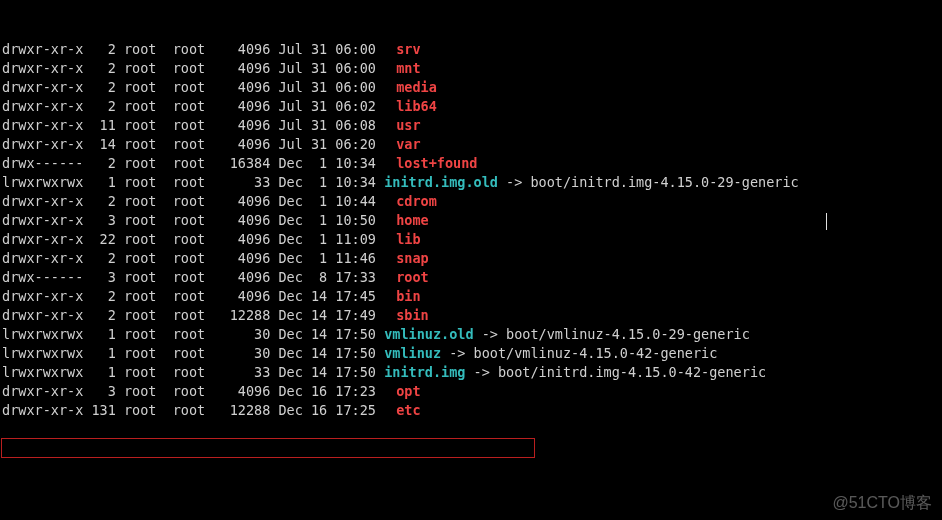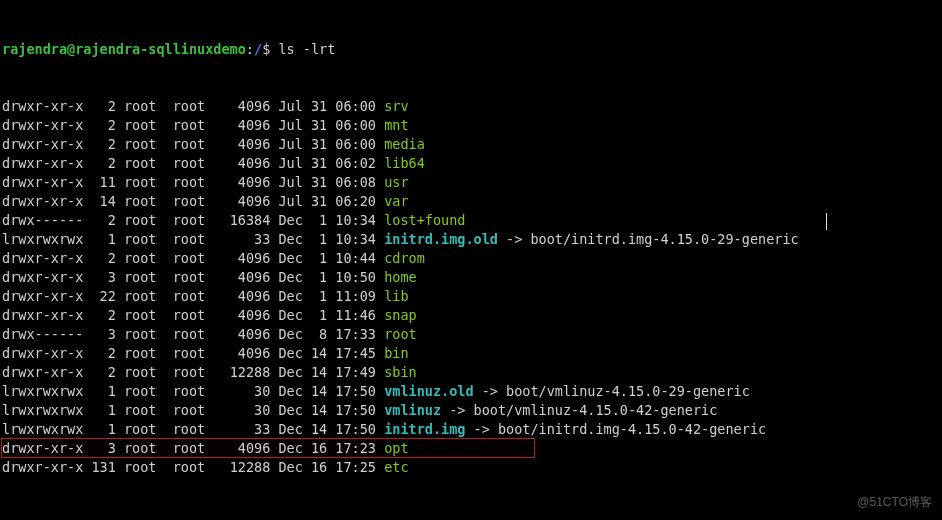--- a/index.html
+++ b/index.html
@@ -14,52 +14,51 @@
     overflow: hidden;
     position: relative;
   }
   .terminal {
     padding: 2px 2px;
     white-space: pre;
     color: #d0d0d0;
   }
   .line { display: block; }
   .cyan  { color: #34bcbc; font-weight: bold; }
-  .blue  { color: #84cc16; font-weight: normal; }
+  .blue  { color: #ef4444; font-weight: bold; margin-left: 12px; }
   .white { color: #d8d8d8; }
   .dim   { color: #d0d0d0; }
   .prompt-host { color: #3fbf3f; font-weight: bold; }
   .prompt-path { color: #4a7cdc; font-weight: bold; }
   .prompt-dollar { color: #d0d0d0; }
   .redbox {
     border: 1px solid #ba1f1f;
     position: absolute;
     pointer-events: none;
   }
   .watermark {
     position: absolute;
     right: 10px;
     bottom: 8px;
     color: rgba(255,255,255,0.35);
     font-family: sans-serif;
-    font-size: 12px;
+    font-size: 16px;
     font-weight: 300;
   }
   .cursor-caret {
     position: absolute;
     width: 1px;
     height: 17px;
     background: #e0e0e0;
   }
 </style>
 </head>
 <body>
 
 <div class="terminal">
-  <span class="line"><span class="prompt-host">rajendra@rajendra-sqllinuxdemo</span><span class="white">:</span><span class="prompt-path">/</span><span class="prompt-dollar">$</span><span class="dim"> </span><span class="dim">ls -lrt</span></span>
   <div id="rows-container"><span class="line"><span class="dim">drwxr-xr-x</span><span class="dim"> </span><span class="dim">  2</span><span class="dim"> </span><span class="dim">root </span><span class="dim"> </span><span class="dim">root </span><span class="dim"> </span><span class="dim">  4096</span><span class="dim"> </span><span class="dim">Jul 31 06:00</span><span class="dim"> </span><span class="blue">srv</span></span><span class="line"><span class="dim">drwxr-xr-x</span><span class="dim"> </span><span class="dim">  2</span><span class="dim"> </span><span class="dim">root </span><span class="dim"> </span><span class="dim">root </span><span class="dim"> </span><span class="dim">  4096</span><span class="dim"> </span><span class="dim">Jul 31 06:00</span><span class="dim"> </span><span class="blue">mnt</span></span><span class="line"><span class="dim">drwxr-xr-x</span><span class="dim"> </span><span class="dim">  2</span><span class="dim"> </span><span class="dim">root </span><span class="dim"> </span><span class="dim">root </span><span class="dim"> </span><span class="dim">  4096</span><span class="dim"> </span><span class="dim">Jul 31 06:00</span><span class="dim"> </span><span class="blue">media</span></span><span class="line"><span class="dim">drwxr-xr-x</span><span class="dim"> </span><span class="dim">  2</span><span class="dim"> </span><span class="dim">root </span><span class="dim"> </span><span class="dim">root </span><span class="dim"> </span><span class="dim">  4096</span><span class="dim"> </span><span class="dim">Jul 31 06:02</span><span class="dim"> </span><span class="blue">lib64</span></span><span class="line"><span class="dim">drwxr-xr-x</span><span class="dim"> </span><span class="dim"> 11</span><span class="dim"> </span><span class="dim">root </span><span class="dim"> </span><span class="dim">root </span><span class="dim"> </span><span class="dim">  4096</span><span class="dim"> </span><span class="dim">Jul 31 06:08</span><span class="dim"> </span><span class="blue">usr</span></span><span class="line"><span class="dim">drwxr-xr-x</span><span class="dim"> </span><span class="dim"> 14</span><span class="dim"> </span><span class="dim">root </span><span class="dim"> </span><span class="dim">root </span><span class="dim"> </span><span class="dim">  4096</span><span class="dim"> </span><span class="dim">Jul 31 06:20</span><span class="dim"> </span><span class="blue">var</span></span><span class="line"><span class="dim">drwx------</span><span class="dim"> </span><span class="dim">  2</span><span class="dim"> </span><span class="dim">root </span><span class="dim"> </span><span class="dim">root </span><span class="dim"> </span><span class="dim"> 16384</span><span class="dim"> </span><span class="dim">Dec  1 10:34</span><span class="dim"> </span><span class="blue">lost+found</span></span><span class="line"><span class="dim">lrwxrwxrwx</span><span class="dim"> </span><span class="dim">  1</span><span class="dim"> </span><span class="dim">root </span><span class="dim"> </span><span class="dim">root </span><span class="dim"> </span><span class="dim">    33</span><span class="dim"> </span><span class="dim">Dec  1 10:34</span><span class="dim"> </span><span class="cyan">initrd.img.old</span><span class="dim"> -&gt; boot/initrd.img-4.15.0-29-generic</span></span><span class="line"><span class="dim">drwxr-xr-x</span><span class="dim"> </span><span class="dim">  2</span><span class="dim"> </span><span class="dim">root </span><span class="dim"> </span><span class="dim">root </span><span class="dim"> </span><span class="dim">  4096</span><span class="dim"> </span><span class="dim">Dec  1 10:44</span><span class="dim"> </span><span class="blue">cdrom</span></span><span class="line"><span class="dim">drwxr-xr-x</span><span class="dim"> </span><span class="dim">  3</span><span class="dim"> </span><span class="dim">root </span><span class="dim"> </span><span class="dim">root </span><span class="dim"> </span><span class="dim">  4096</span><span class="dim"> </span><span class="dim">Dec  1 10:50</span><span class="dim"> </span><span class="blue">home</span></span><span class="line"><span class="dim">drwxr-xr-x</span><span class="dim"> </span><span class="dim"> 22</span><span class="dim"> </span><span class="dim">root </span><span class="dim"> </span><span class="dim">root </span><span class="dim"> </span><span class="dim">  4096</span><span class="dim"> </span><span class="dim">Dec  1 11:09</span><span class="dim"> </span><span class="blue">lib</span></span><span class="line"><span class="dim">drwxr-xr-x</span><span class="dim"> </span><span class="dim">  2</span><span class="dim"> </span><span class="dim">root </span><span class="dim"> </span><span class="dim">root </span><span class="dim"> </span><span class="dim">  4096</span><span class="dim"> </span><span class="dim">Dec  1 11:46</span><span class="dim"> </span><span class="blue">snap</span></span><span class="line"><span class="dim">drwx------</span><span class="dim"> </span><span class="dim">  3</span><span class="dim"> </span><span class="dim">root </span><span class="dim"> </span><span class="dim">root </span><span class="dim"> </span><span class="dim">  4096</span><span class="dim"> </span><span class="dim">Dec  8 17:33</span><span class="dim"> </span><span class="blue">root</span></span><span class="line"><span class="dim">drwxr-xr-x</span><span class="dim"> </span><span class="dim">  2</span><span class="dim"> </span><span class="dim">root </span><span class="dim"> </span><span class="dim">root </span><span class="dim"> </span><span class="dim">  4096</span><span class="dim"> </span><span class="dim">Dec 14 17:45</span><span class="dim"> </span><span class="blue">bin</span></span><span class="line"><span class="dim">drwxr-xr-x</span><span class="dim"> </span><span class="dim">  2</span><span class="dim"> </span><span class="dim">root </span><span class="dim"> </span><span class="dim">root </span><span class="dim"> </span><span class="dim"> 12288</span><span class="dim"> </span><span class="dim">Dec 14 17:49</span><span class="dim"> </span><span class="blue">sbin</span></span><span class="line"><span class="dim">lrwxrwxrwx</span><span class="dim"> </span><span class="dim">  1</span><span class="dim"> </span><span class="dim">root </span><span class="dim"> </span><span class="dim">root </span><span class="dim"> </span><span class="dim">    30</span><span class="dim"> </span><span class="dim">Dec 14 17:50</span><span class="dim"> </span><span class="cyan">vmlinuz.old</span><span class="dim"> -&gt; boot/vmlinuz-4.15.0-29-generic</span></span><span class="line"><span class="dim">lrwxrwxrwx</span><span class="dim"> </span><span class="dim">  1</span><span class="dim"> </span><span class="dim">root </span><span class="dim"> </span><span class="dim">root </span><span class="dim"> </span><span class="dim">    30</span><span class="dim"> </span><span class="dim">Dec 14 17:50</span><span class="dim"> </span><span class="cyan">vmlinuz</span><span class="dim"> -&gt; boot/vmlinuz-4.15.0-42-generic</span></span><span class="line"><span class="dim">lrwxrwxrwx</span><span class="dim"> </span><span class="dim">  1</span><span class="dim"> </span><span class="dim">root </span><span class="dim"> </span><span class="dim">root </span><span class="dim"> </span><span class="dim">    33</span><span class="dim"> </span><span class="dim">Dec 14 17:50</span><span class="dim"> </span><span class="cyan">initrd.img</span><span class="dim"> -&gt; boot/initrd.img-4.15.0-42-generic</span></span><span class="line"><span class="dim">drwxr-xr-x</span><span class="dim"> </span><span class="dim">  3</span><span class="dim"> </span><span class="dim">root </span><span class="dim"> </span><span class="dim">root </span><span class="dim"> </span><span class="dim">  4096</span><span class="dim"> </span><span class="dim">Dec 16 17:23</span><span class="dim"> </span><span class="blue">opt</span></span><span class="line"><span class="dim">drwxr-xr-x</span><span class="dim"> </span><span class="dim">131</span><span class="dim"> </span><span class="dim">root </span><span class="dim"> </span><span class="dim">root </span><span class="dim"> </span><span class="dim"> 12288</span><span class="dim"> </span><span class="dim">Dec 16 17:25</span><span class="dim"> </span><span class="blue">etc</span></span></div>
   
 </div>
 
 <div class="redbox" style="left:1px; top:438px; width:532px; height:18px;"></div>
 
 <div class="cursor-caret" style="left:826px; top:213px;"></div>
 
 <div class="watermark">@51CTO博客</div>
 

